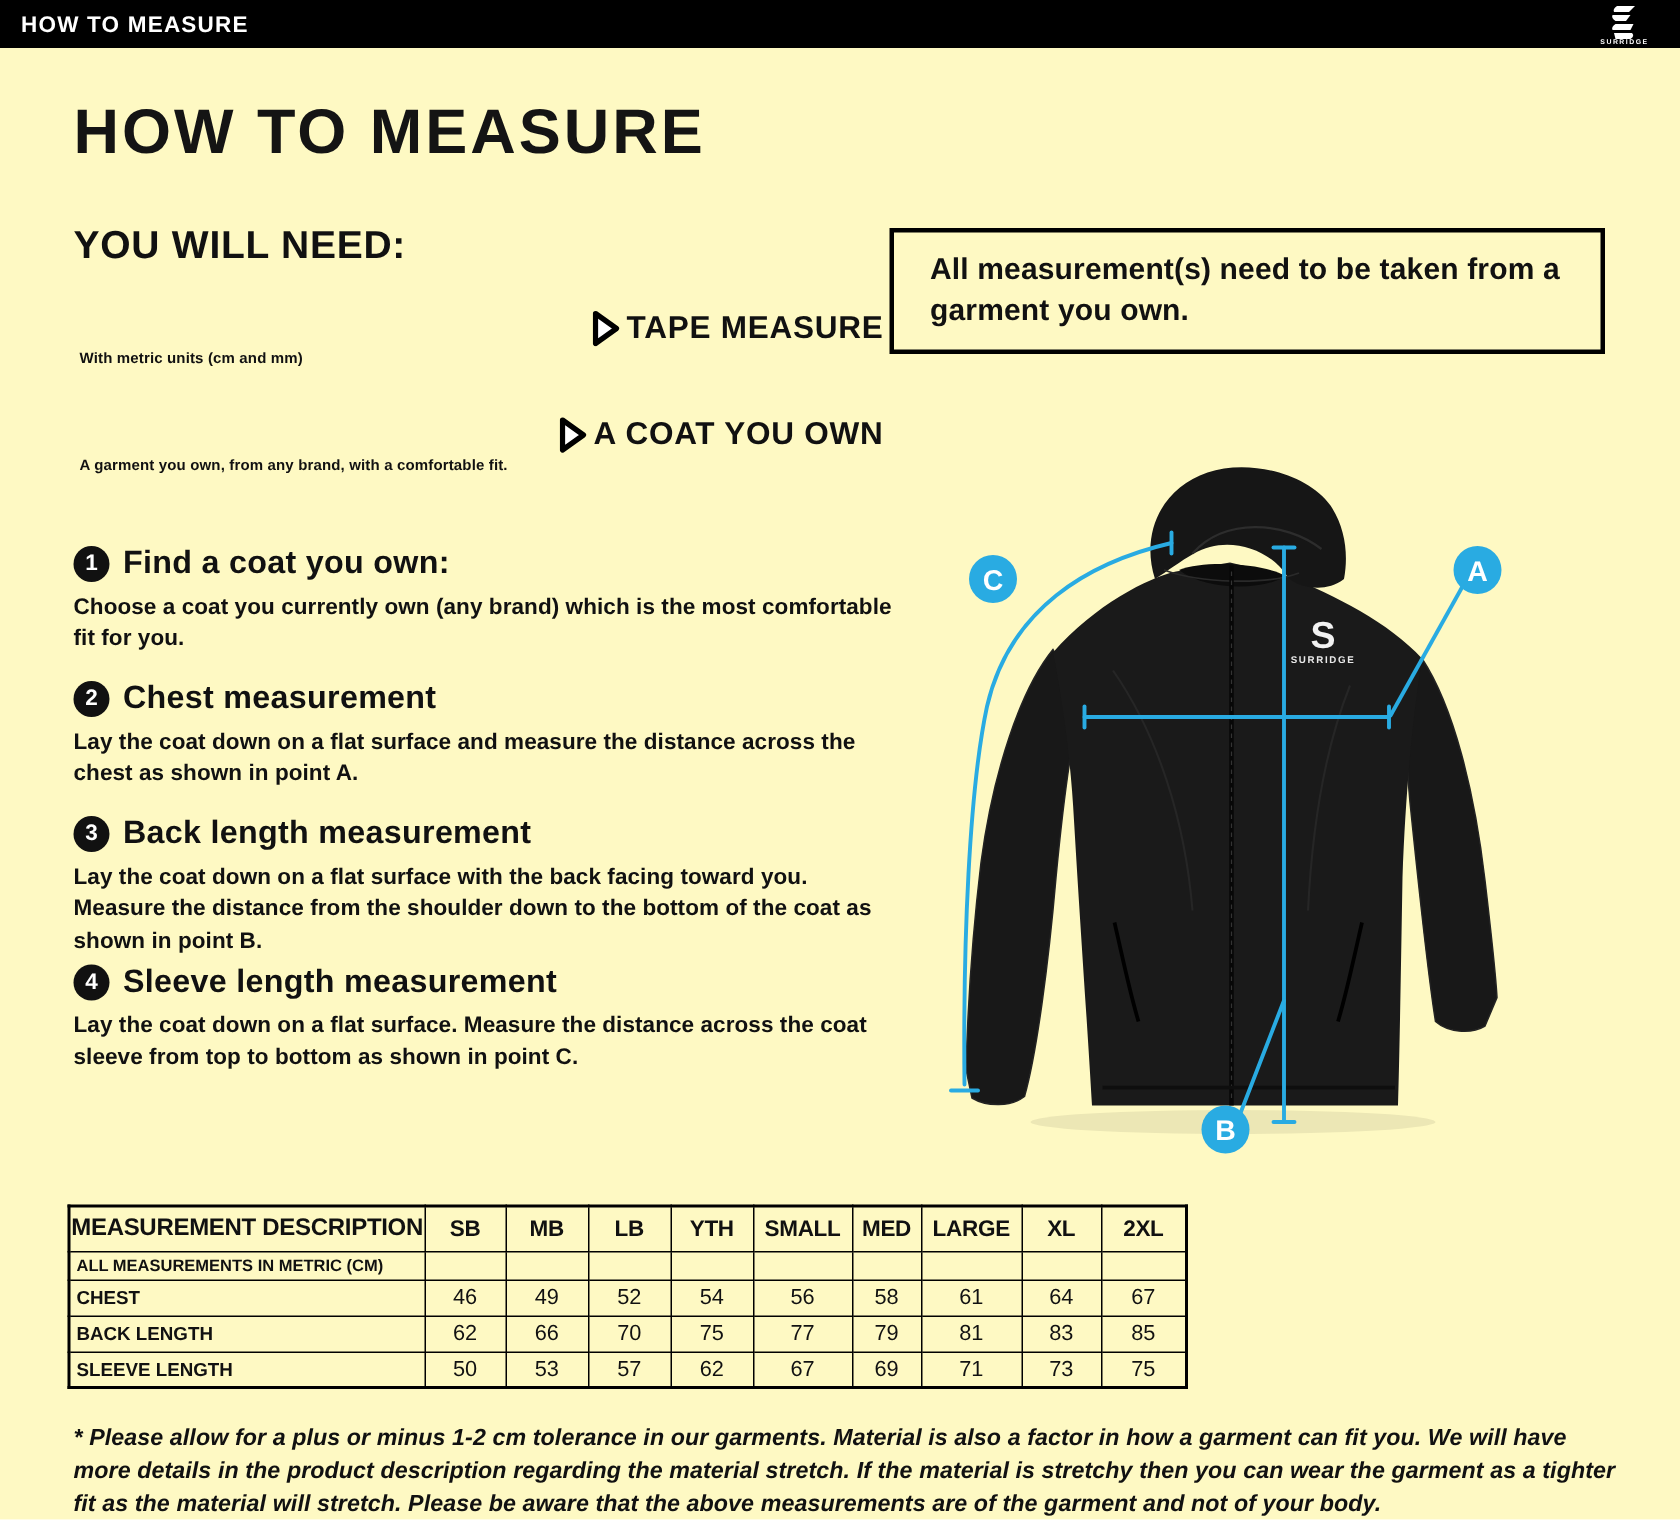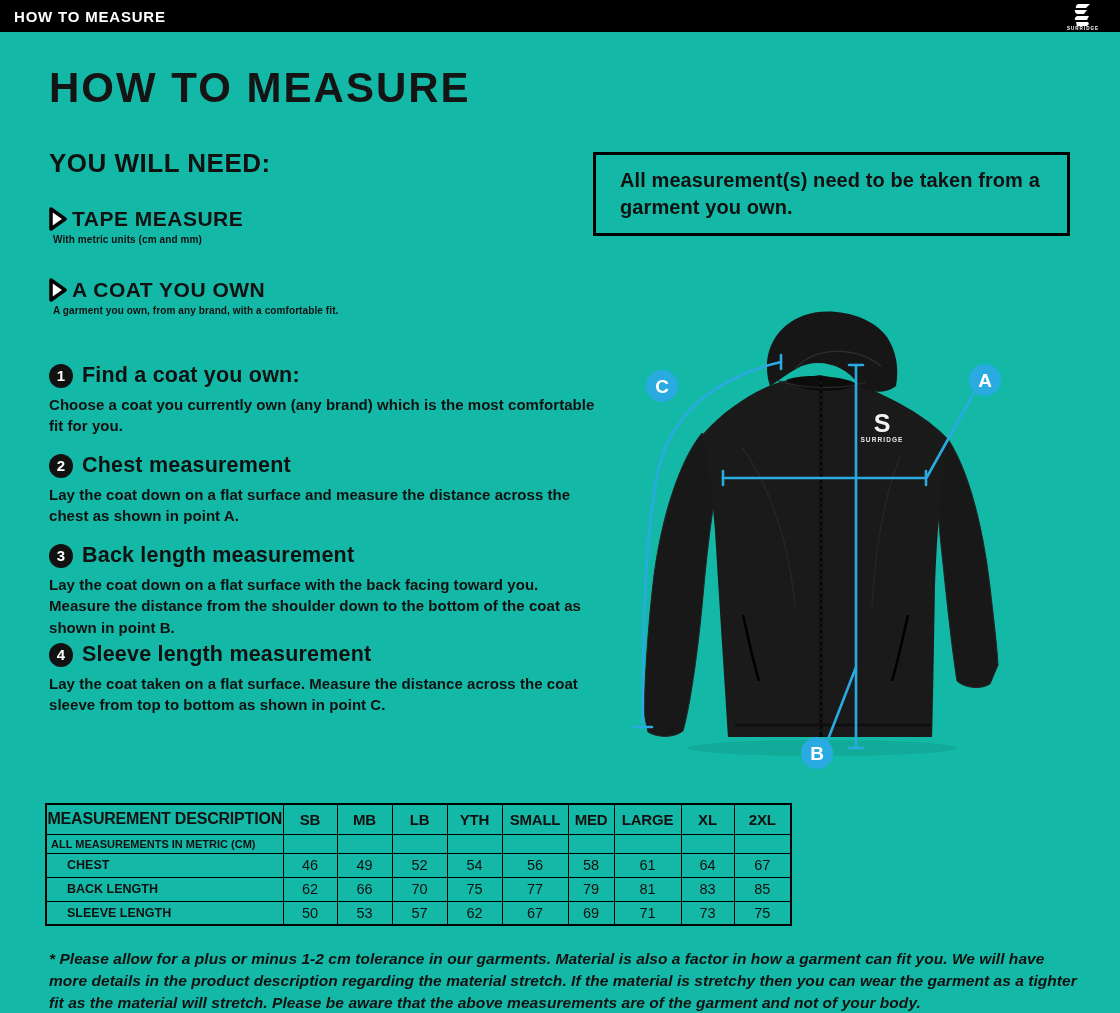--- a/index.html
+++ b/index.html
@@ -1,32 +1,32 @@
 <!DOCTYPE html>
 <html><head>
 <meta charset="utf-8">
 <style>
   * { margin:0; padding:0; box-sizing:border-box; }
   html,body { background:#fff; }
   body { font-family:"Liberation Sans", sans-serif; color:#111; }
-  #page { position:relative; width:1120px; height:1013px; background:#14b8a6; overflow:hidden; }
+  #page { position:relative; width:1120px; height:1013px; background:#fef9c3; overflow:hidden; }
 
   
   .topbar { position:absolute; left:0; top:0; width:1120px; height:32px; background:#000;
             display:flex; align-items:center; justify-content:space-between; padding:0 14px; }
   .topbar-title { color:#fff; font-size:15px; font-weight:700; letter-spacing:.8px; }
   .topbar-logo { display:flex; flex-direction:column; align-items:center; }
 
   
   .h1 { position:absolute; left:49px; top:64px; font-size:42px; font-weight:800; letter-spacing:2px; color:#141414; }
   .ywn { position:absolute; left:49px; top:148px; font-size:26px; font-weight:800; letter-spacing:.5px; }
 
   
   .need { position:absolute; left:49px; width:540px; }
-  .need-head { display:flex; align-items:center; gap:4px; }
+  .need-head { display:flex; align-items:center; gap:4px;justify-content:flex-end; }
   .need-label { font-size:21px; font-weight:800; letter-spacing:.5px; }
   .need-desc { font-size:10px; font-weight:700; margin:3px 0 0 4px; letter-spacing:.1px; }
   .tri { display:inline-block; }
 
   
   .step { position:absolute; left:49px; width:550px; }
   .step-head { display:flex; align-items:center; gap:9px; }
   .step-num { width:24px; height:24px; border-radius:50%; background:#111; color:#fff;
               font-size:15px; font-weight:800; display:flex; align-items:center; justify-content:center; flex:0 0 24px; }
   .step-title { font-size:21.5px; font-weight:800; letter-spacing:.2px; }
@@ -44,21 +44,21 @@
   .sc-title { font-size:31px; font-weight:800; letter-spacing:1px; }
   .sc-sub { font-size:15.5px; font-weight:700; }
 
   table.size { position:absolute; left:45px; top:803px; width:745px; border-collapse:collapse;
                table-layout:fixed; }
   table.size th, table.size td { border:1px solid #000; overflow:hidden; white-space:nowrap; }
   table.size { border:2px solid #000; }
   th.mh { height:30px; font-size:15px; font-weight:700; letter-spacing:-.2px; border-bottom-width:2px;margin-left:16px; }
   th.mh-desc { text-align:center; font-size:16px; }
   td.note { height:19px; font-size:11px; font-weight:700; padding-left:4px; border-bottom-width:2px; }
-  td.rl { height:24px; font-size:12.5px; font-weight:700; padding-left:20px; }
+  td.rl { height:24px; font-size:12.5px; font-weight:700; padding-left:4px; }
   td.rv { height:24px; font-size:14.5px; text-align:center; }
 
   
   .footnote { position:absolute; left:49px; top:948px; width:1030px; font-size:15.5px; font-weight:700;
               font-style:italic; line-height:1.42; letter-spacing:.05px; }
 </style>
 </head>
 <body>
 
 <div id="page">
@@ -124,21 +124,21 @@
       <span class="step-title">Back length measurement</span>
     </div>
     <div class="step-desc">Lay the coat down on a flat surface with the back facing toward you. Measure the distance from the shoulder down to the bottom of the coat as shown in point B.</div>
   </div>
 
   <div class="step" style="top:642px">
     <div class="step-head">
       <span class="step-num">4</span>
       <span class="step-title">Sleeve length measurement</span>
     </div>
-    <div class="step-desc">Lay the coat taken on a flat surface. Measure the distance across the coat sleeve from top to bottom as shown in point C.</div>
+    <div class="step-desc">Lay the coat down on a flat surface. Measure the distance across the coat sleeve from top to bottom as shown in point C.</div>
   </div>
 
   <div class="callout">
     <span>All measurement(s) need to be taken from a garment you own.</span>
   </div>
 
   <div class="diagram">
     <svg width="530" height="515" viewBox="0 0 530 515">
 
       <ellipse cx="232" cy="463" rx="135" ry="8" fill="#000" opacity="0.07"></ellipse>

